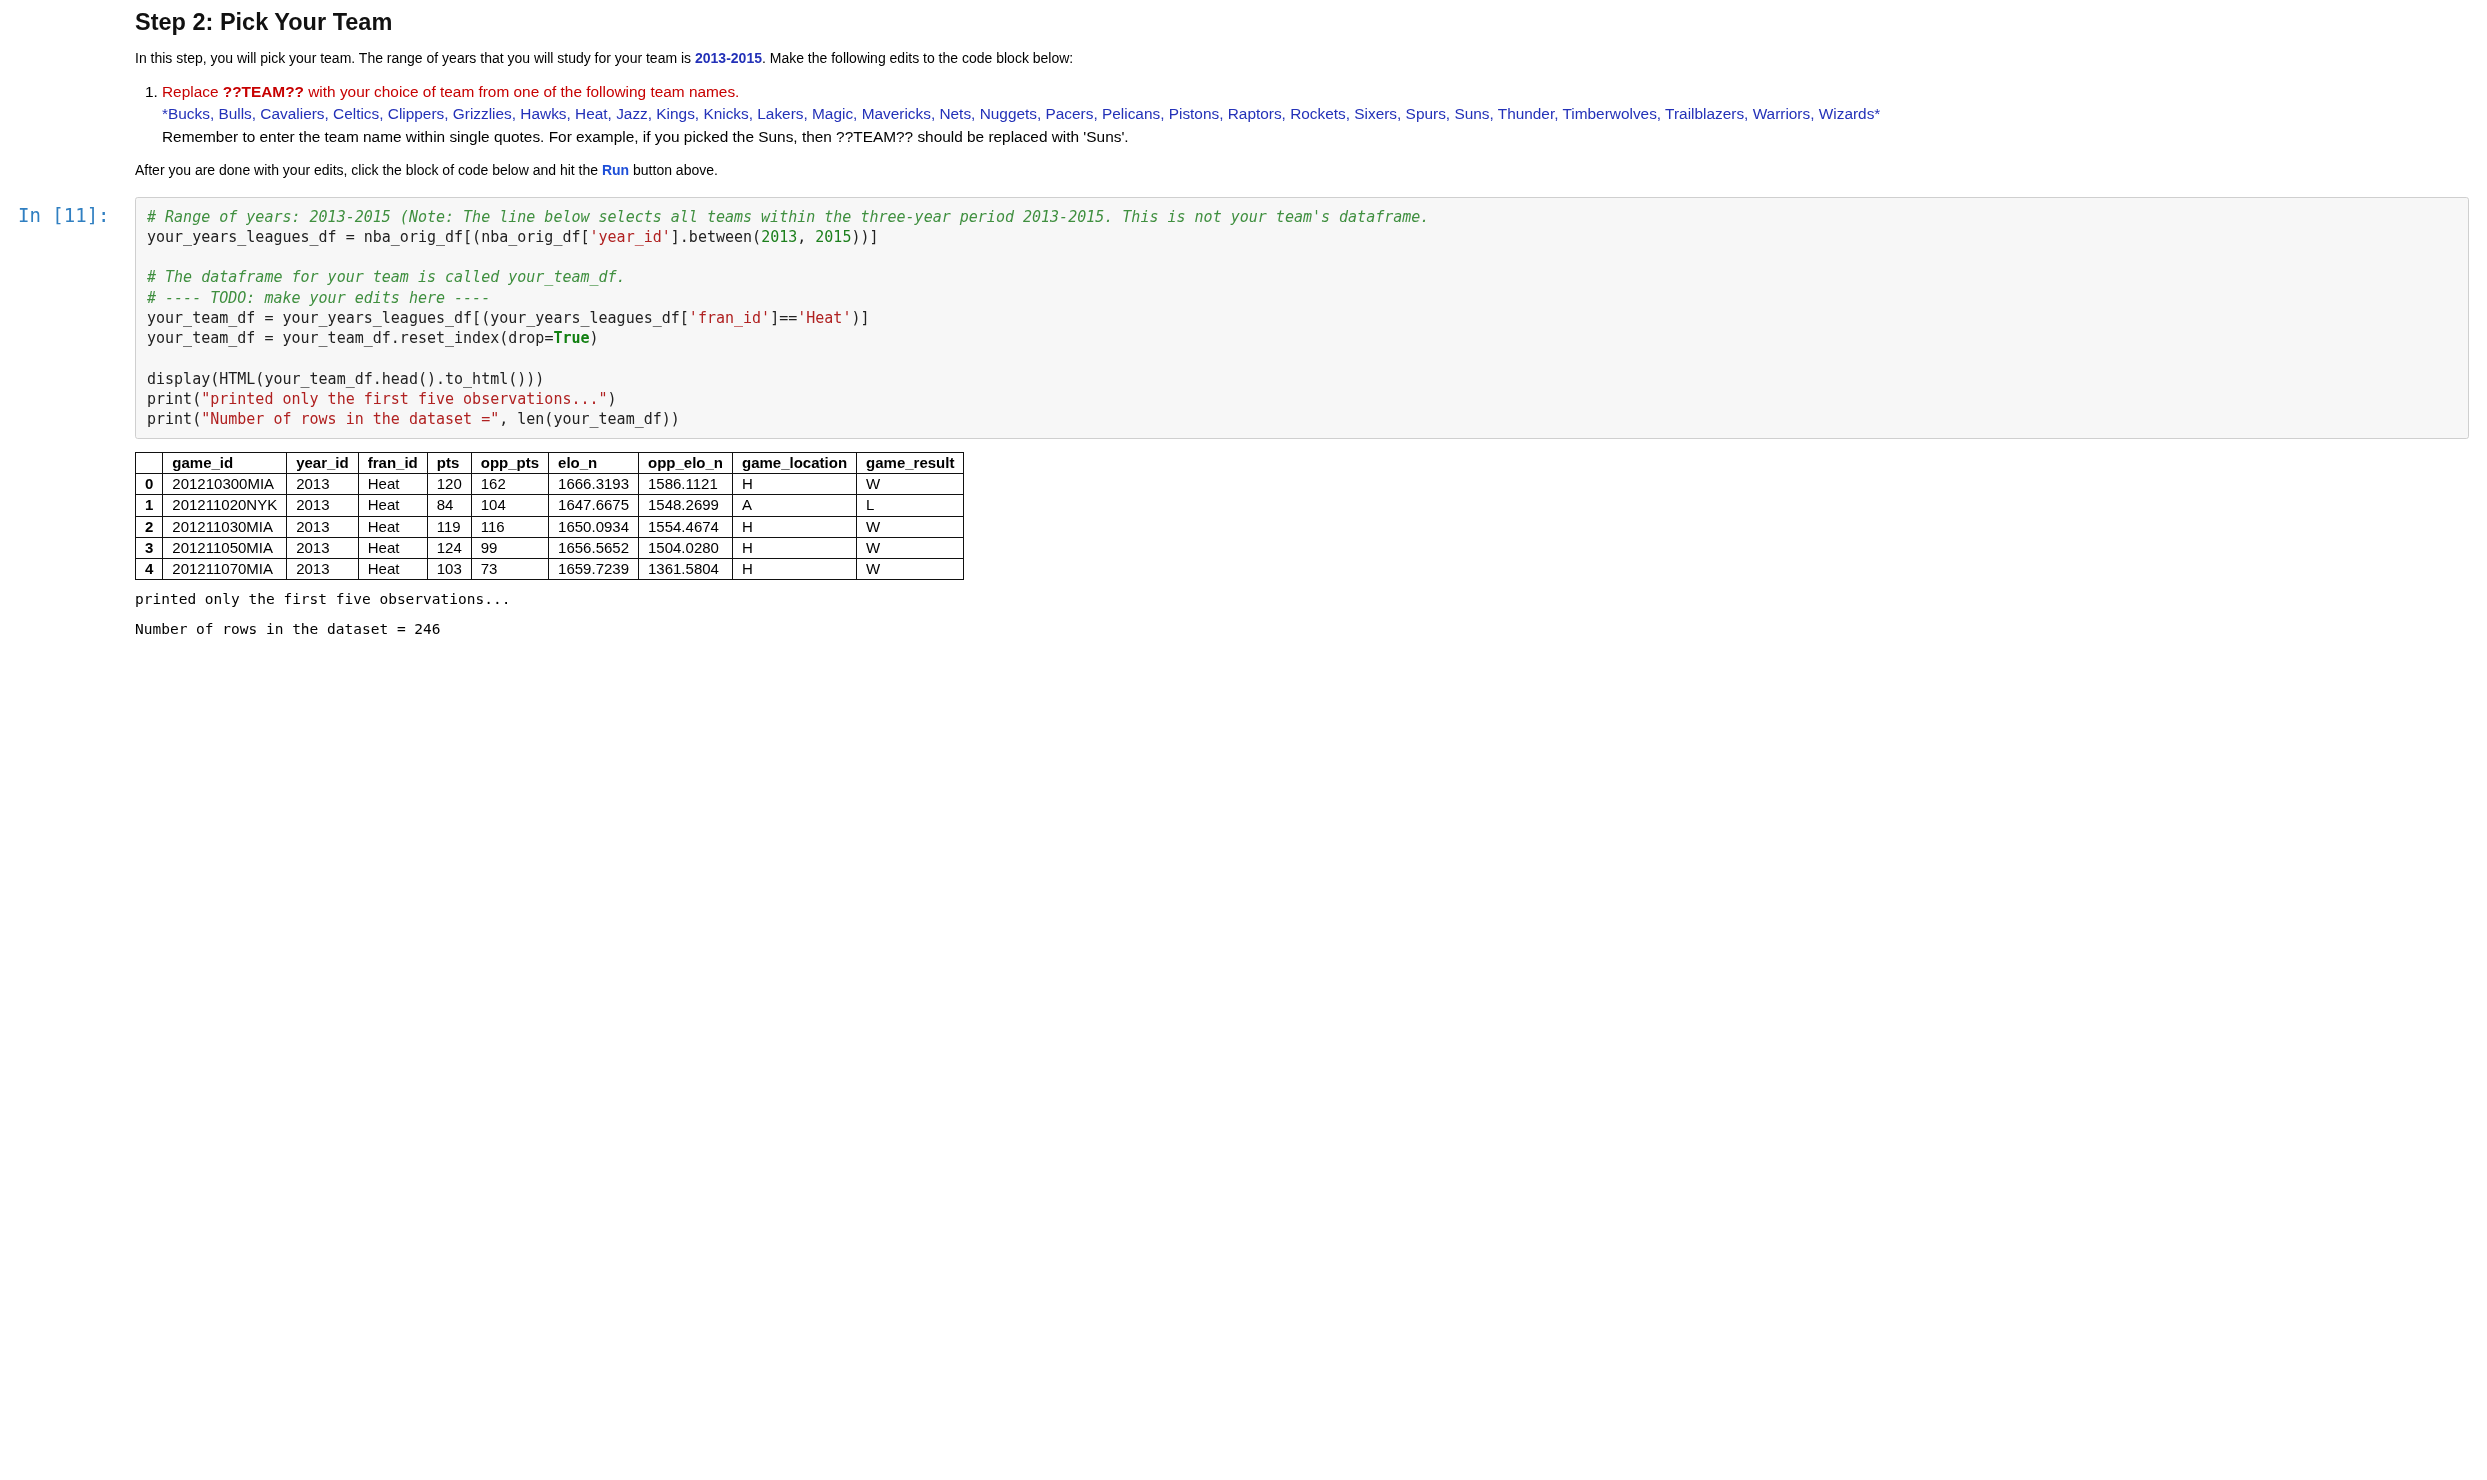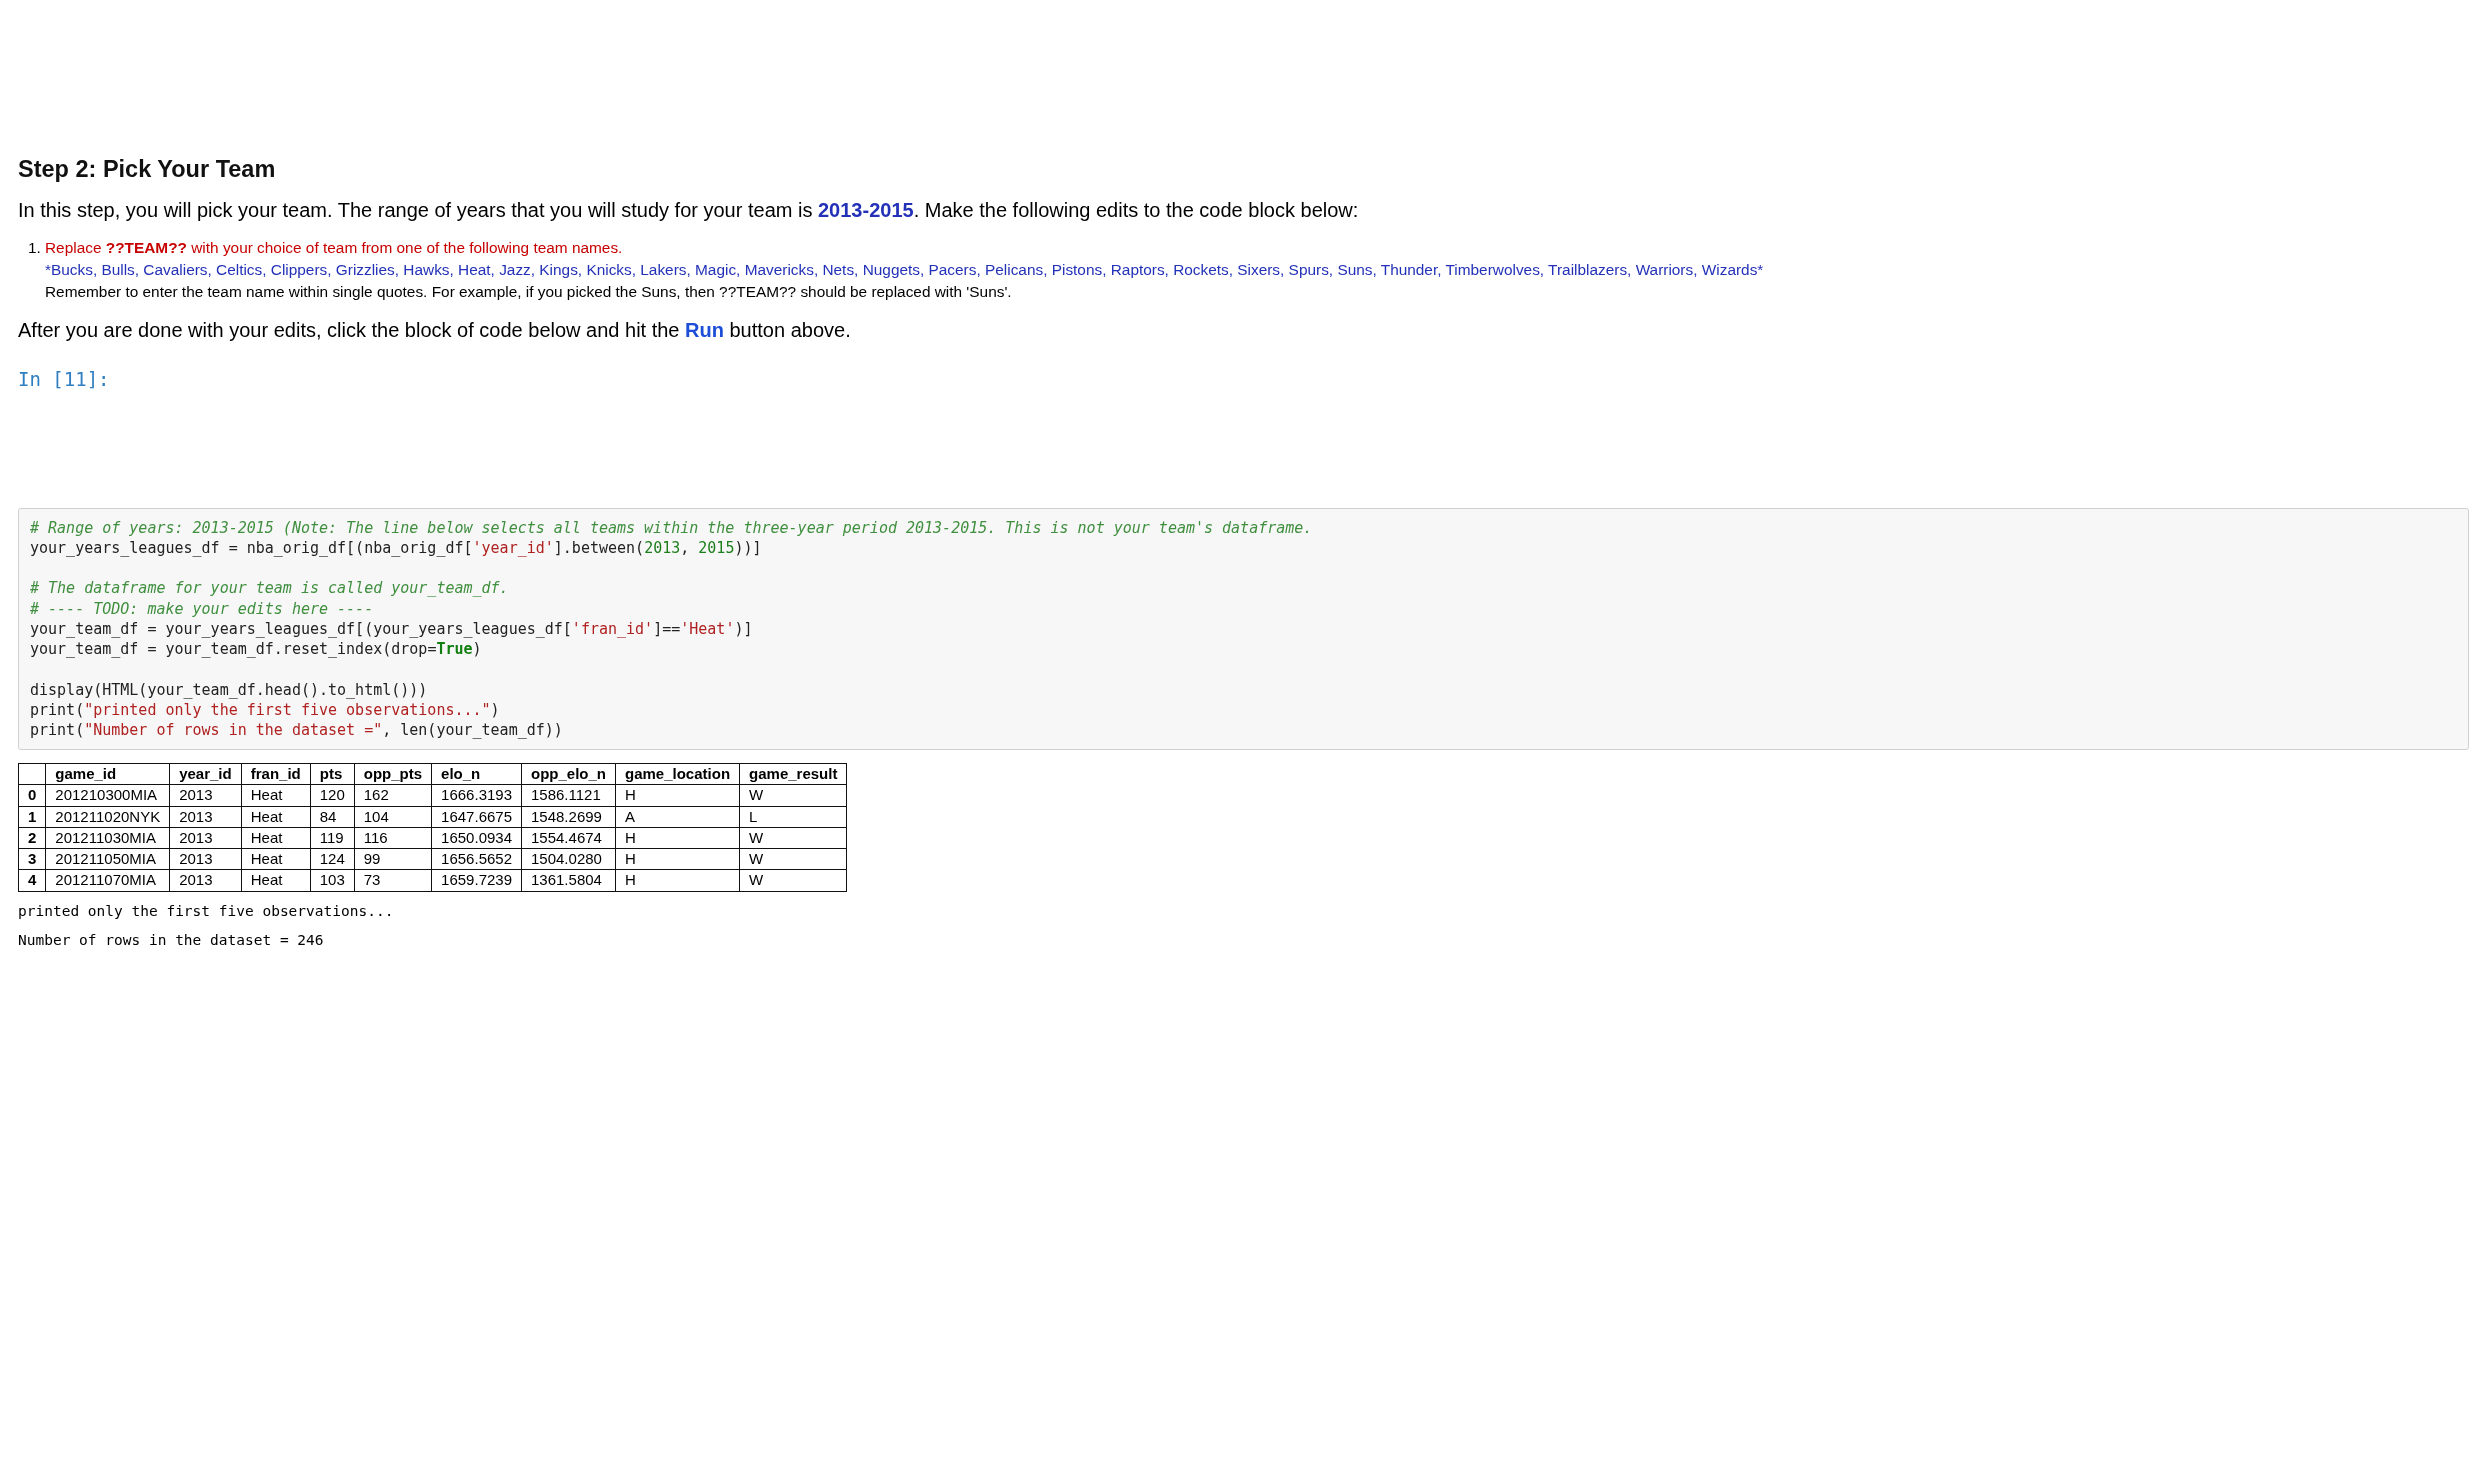--- a/index.html
+++ b/index.html
@@ -8,23 +8,22 @@
     background: #ffffff;
     font-family: -apple-system, BlinkMacSystemFont, "Segoe UI", Helvetica, Arial, sans-serif;
     color: #000;
     font-size: 14.5px;
   }
   .notebook {
     padding: 9px 18px 36px 18px;
   }
   .cell {
     display: flex;
-    flex-direction: column;
+    flex-direction: row;
     margin-bottom: 3.6px;
-    gap: 32px;
   }
   .prompt {
     flex: 0 0 108px;
     text-align: left;
     padding: 7.2px 9px 0 0;
     font-family: "Menlo", "Consolas", monospace;
     font-size: 19px;
     color: #307fc1;
     white-space: nowrap;
   }
@@ -36,21 +35,21 @@
   
   .md h2 {
     font-size: 23.5px;
     font-weight: 700;
     margin: 0 0 12.7px 0;
     color: #111;
   }
   .md p {
     margin: 0 0 12.7px 0;
     line-height: 1.4;
-    font-size: 20px;
+    font-size: 14px;
   }
   .md ol {
     margin: 0 0 12.7px 0;
     padding-left: 27px;
   }
   .md li {
     line-height: 1.45;
     font-size: 15.4px;
     margin-bottom: 3.6px;
   }

